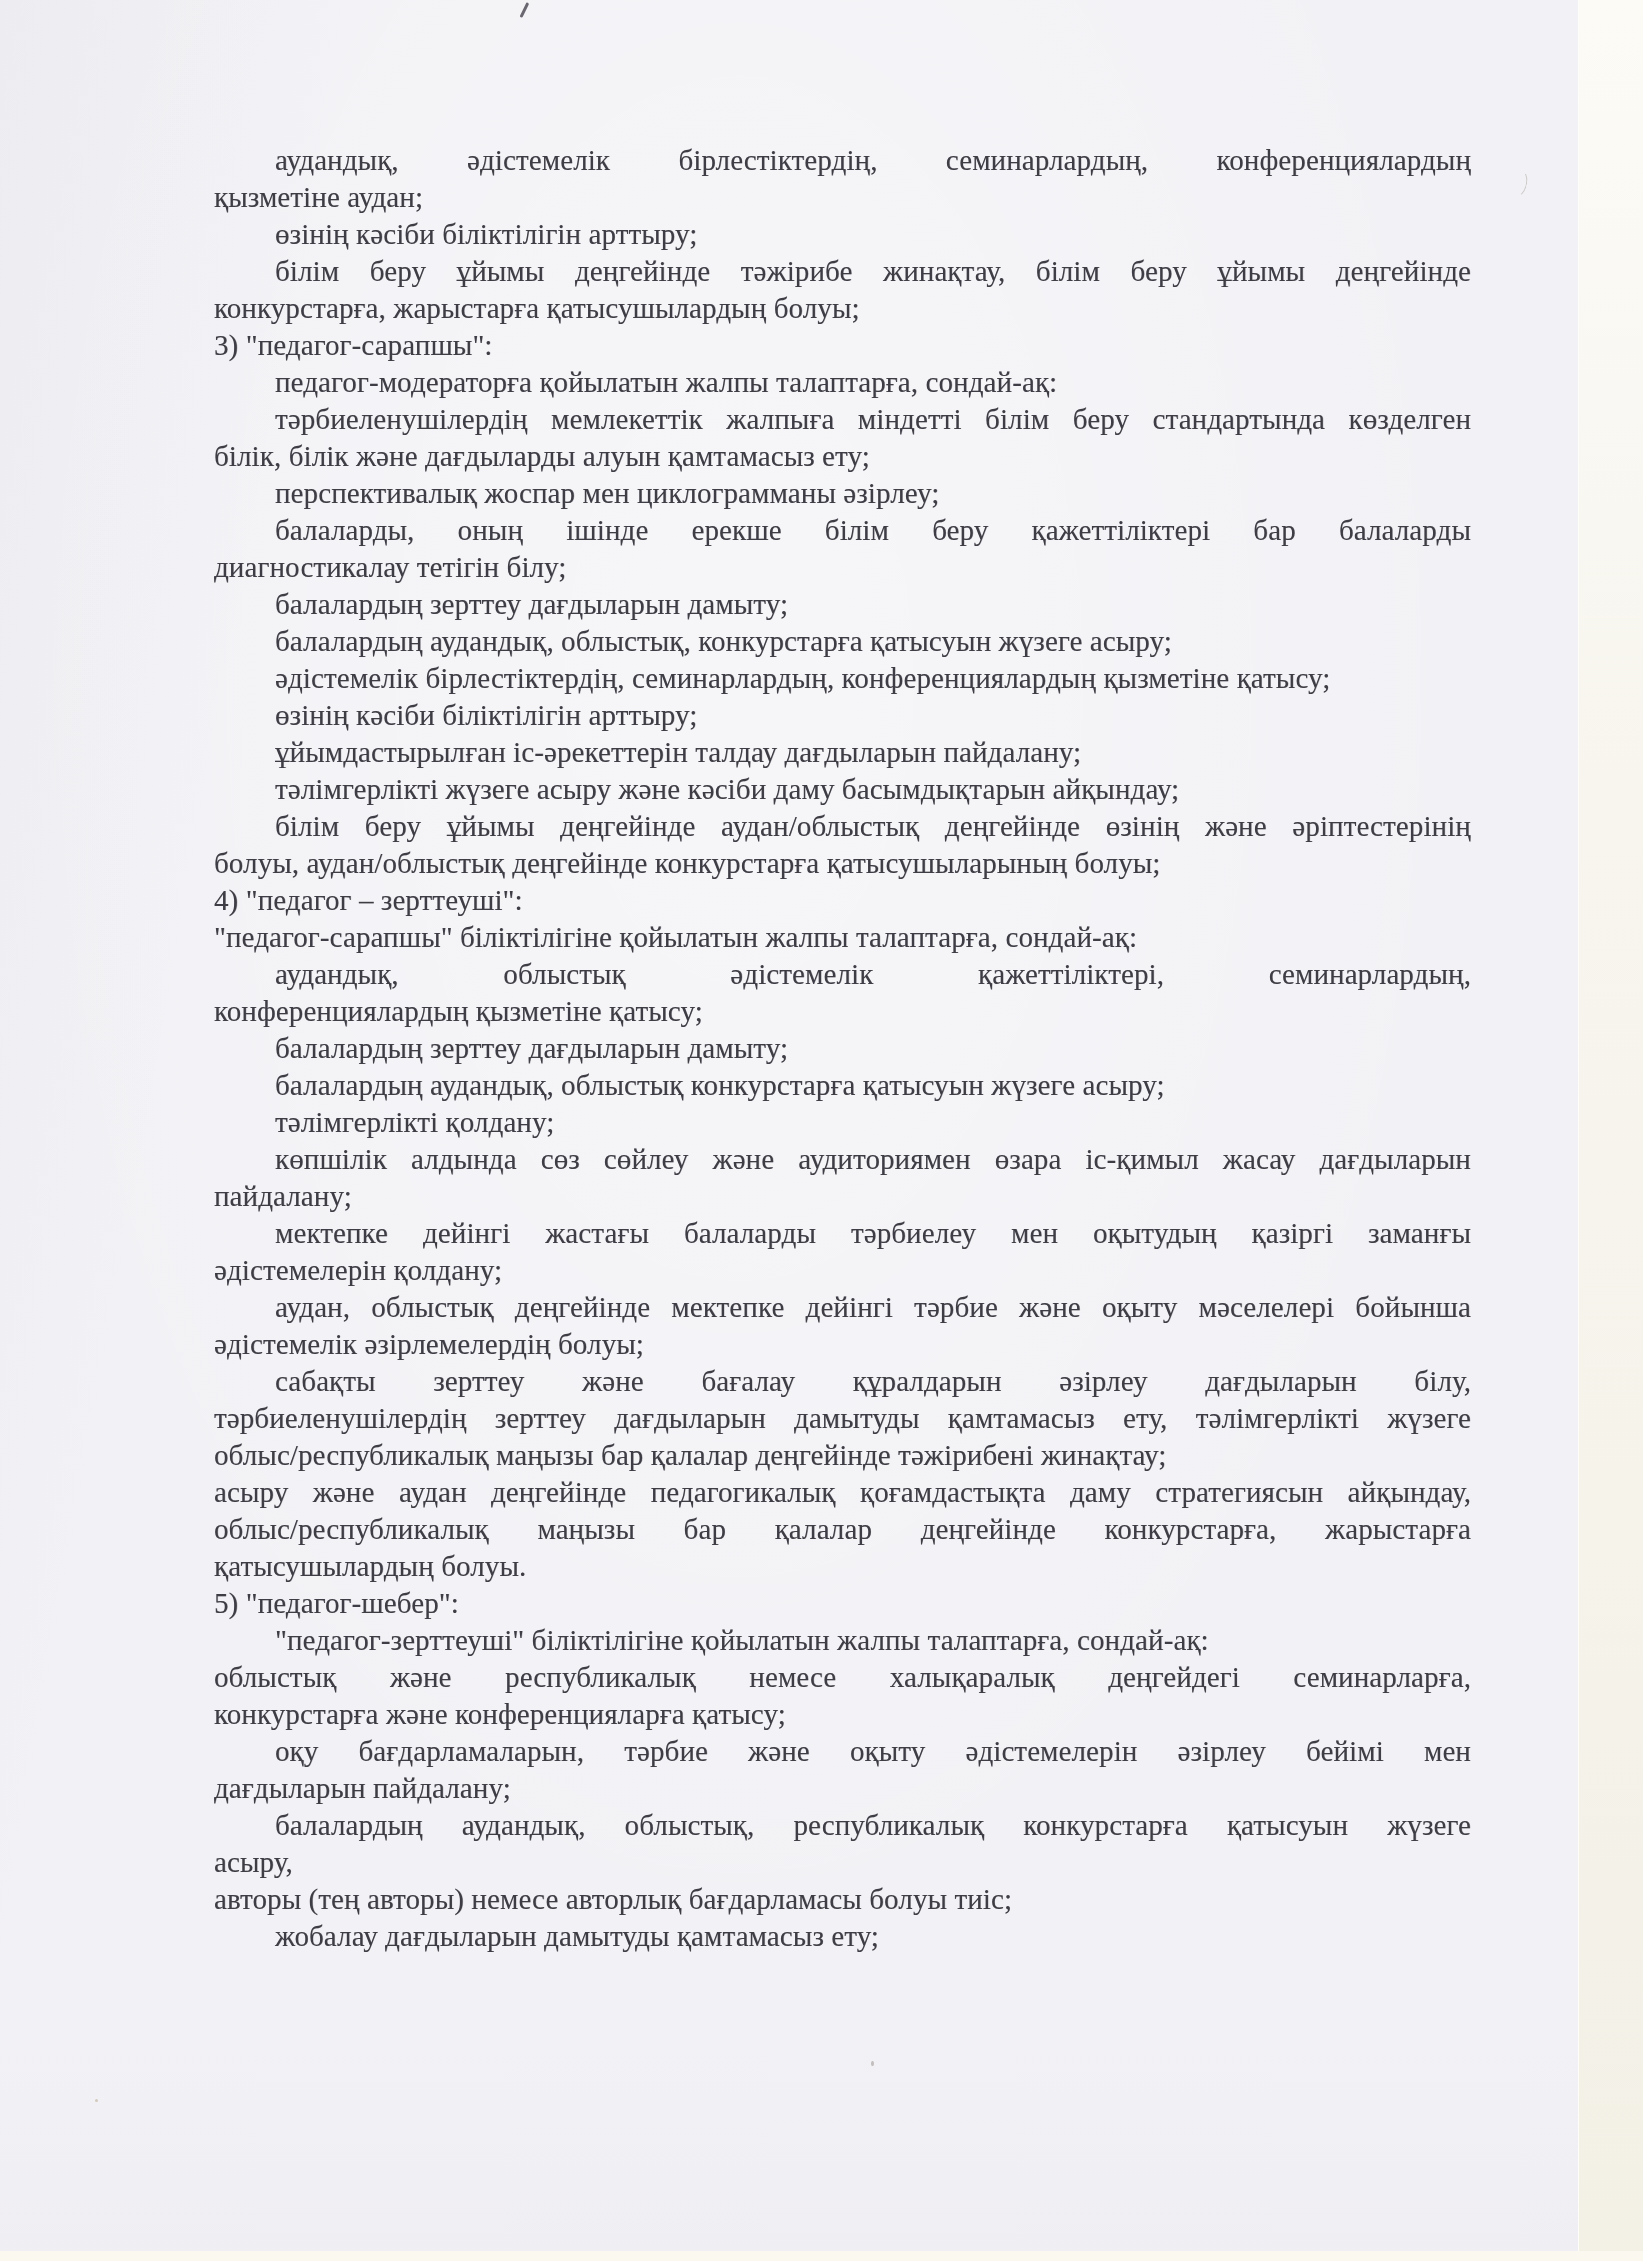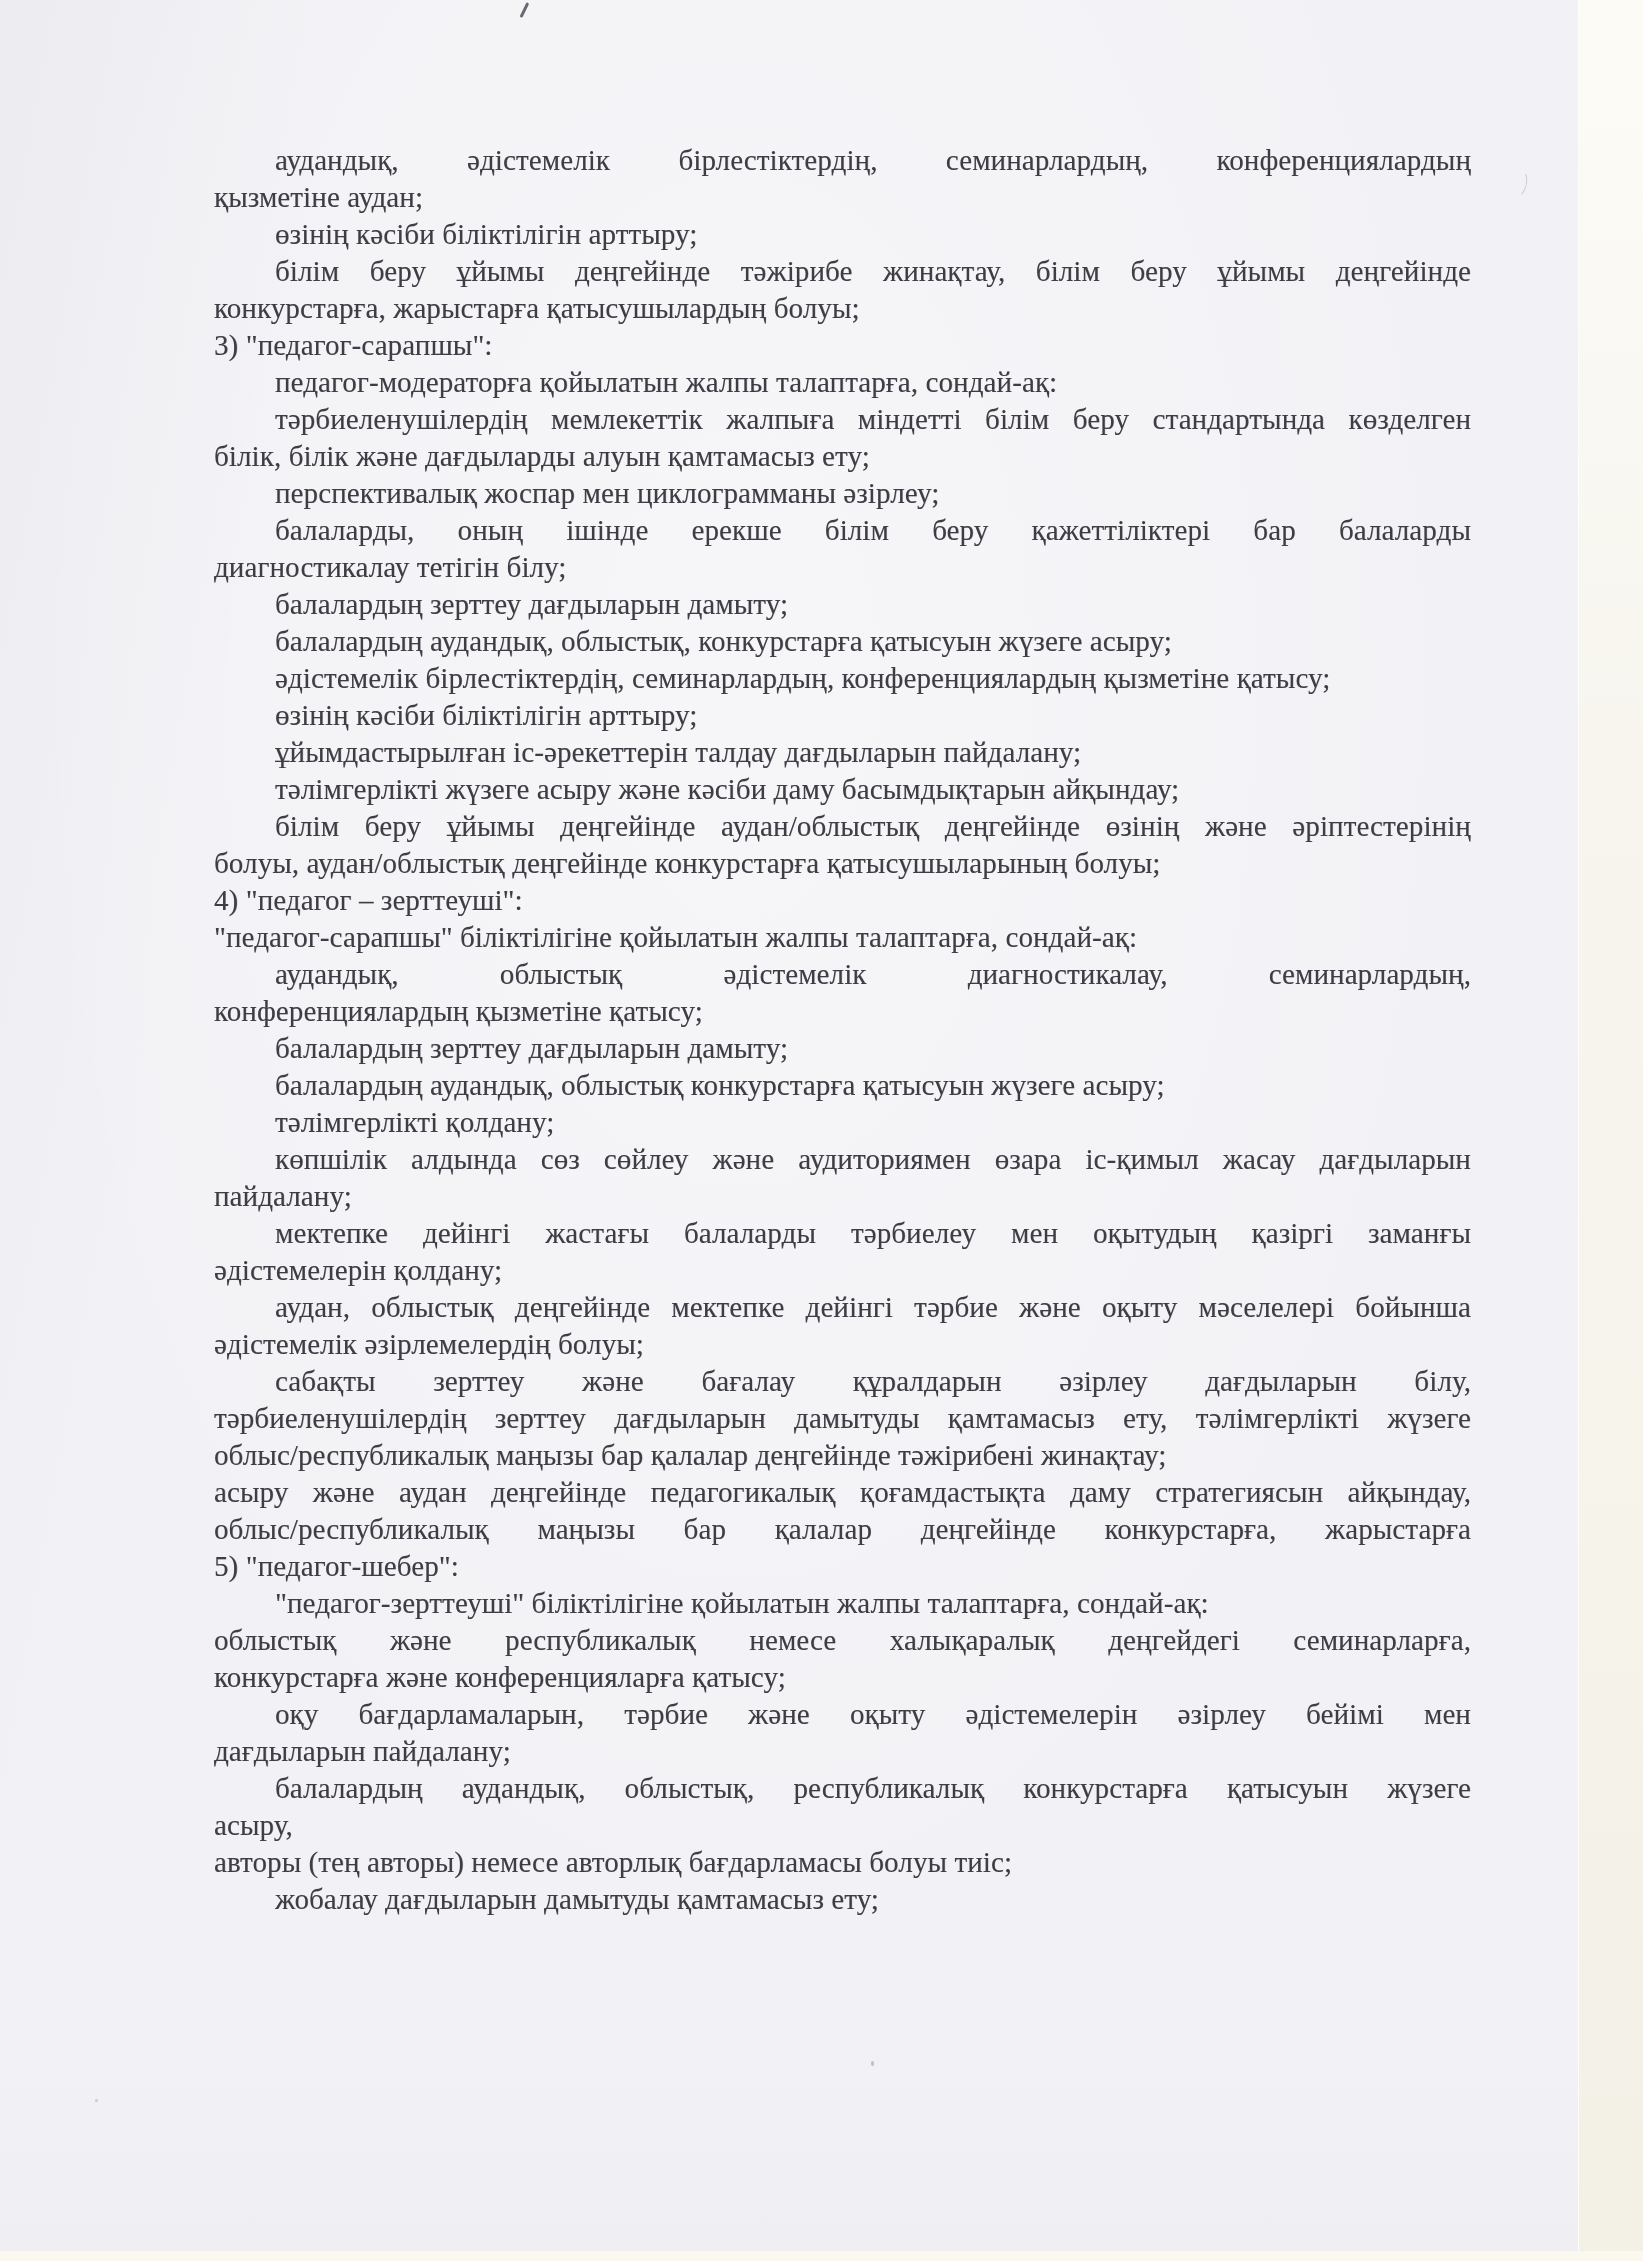--- a/index.html
+++ b/index.html
@@ -128,36 +128,37 @@
       <div class="line indent" style="">балалардың зерттеу дағдыларын дамыту;</div>
       <div class="line indent" style="">балалардың аудандық, облыстық, конкурстарға қатысуын жүзеге асыру;</div>
       <div class="line indent" style="">әдістемелік бірлестіктердің, семинарлардың, конференциялардың қызметіне қатысу;</div>
       <div class="line indent" style="">өзінің кәсіби біліктілігін арттыру;</div>
       <div class="line indent" style="">ұйымдастырылған іс-әрекеттерін талдау дағдыларын пайдалану;</div>
       <div class="line indent" style="">тәлімгерлікті жүзеге асыру және кәсіби даму басымдықтарын айқындау;</div>
       <div class="line indent justify" style="">білім беру ұйымы деңгейінде аудан/облыстық деңгейінде өзінің және әріптестерінің</div>
       <div class="line" style="">болуы, аудан/облыстық деңгейінде конкурстарға қатысушыларының болуы;</div>
       <div class="line" style="">4) "педагог – зерттеуші":</div>
       <div class="line" style="">"педагог-сарапшы" біліктілігіне қойылатын жалпы талаптарға, сондай-ақ:</div>
-      <div class="line indent justify" style="">аудандық, облыстық әдістемелік диагностикалау, семинарлардың,</div>
+      <div class="line indent justify" style="">аудандық, облыстық әдістемелік қажеттіліктері, семинарлардың,</div>
       <div class="line" style="">конференциялардың қызметіне қатысу;</div>
       <div class="line indent" style="">балалардың зерттеу дағдыларын дамыту;</div>
       <div class="line indent" style="">балалардың аудандық, облыстық конкурстарға қатысуын жүзеге асыру;</div>
       <div class="line indent" style="">тәлімгерлікті қолдану;</div>
       <div class="line indent justify" style="">көпшілік алдында сөз сөйлеу және аудиториямен өзара іс-қимыл жасау дағдыларын</div>
       <div class="line" style="">пайдалану;</div>
       <div class="line indent justify" style="">мектепке дейінгі жастағы балаларды тәрбиелеу мен оқытудың қазіргі заманғы</div>
       <div class="line" style="">әдістемелерін қолдану;</div>
       <div class="line indent justify" style="">аудан, облыстық деңгейінде мектепке дейінгі тәрбие және оқыту мәселелері бойынша</div>
       <div class="line" style="">әдістемелік әзірлемелердің болуы;</div>
       <div class="line indent justify" style="">сабақты зерттеу және бағалау құралдарын әзірлеу дағдыларын білу,</div>
       <div class="line justify" style="">тәрбиеленушілердің зерттеу дағдыларын дамытуды қамтамасыз ету, тәлімгерлікті жүзеге</div>
       <div class="line" style="">облыс/республикалық маңызы бар қалалар деңгейінде тәжірибені жинақтау;</div>
       <div class="line justify" style="">асыру және аудан деңгейінде педагогикалық қоғамдастықта даму стратегиясын айқындау,</div>
       <div class="line justify" style="">облыс/республикалық маңызы бар қалалар деңгейінде конкурстарға, жарыстарға</div>
+      <div class="line" style="">қатысушылардың болуы.</div>
       <div class="line" style="">5) "педагог-шебер":</div>
       <div class="line indent" style="">"педагог-зерттеуші" біліктілігіне қойылатын жалпы талаптарға, сондай-ақ:</div>
       <div class="line justify" style="">облыстық және республикалық немесе халықаралық деңгейдегі семинарларға,</div>
       <div class="line" style="">конкурстарға және конференцияларға қатысу;</div>
       <div class="line indent justify" style="">оқу бағдарламаларын, тәрбие және оқыту әдістемелерін әзірлеу бейімі мен</div>
       <div class="line" style="">дағдыларын пайдалану;</div>
       <div class="line indent justify" style="">балалардың аудандық, облыстық, республикалық конкурстарға қатысуын жүзеге</div>
       <div class="line" style="">асыру,</div>
       <div class="line" style="">авторы (тең авторы) немесе авторлық бағдарламасы болуы тиіс;</div>
       <div class="line indent" style="">жобалау дағдыларын дамытуды қамтамасыз ету;</div>

